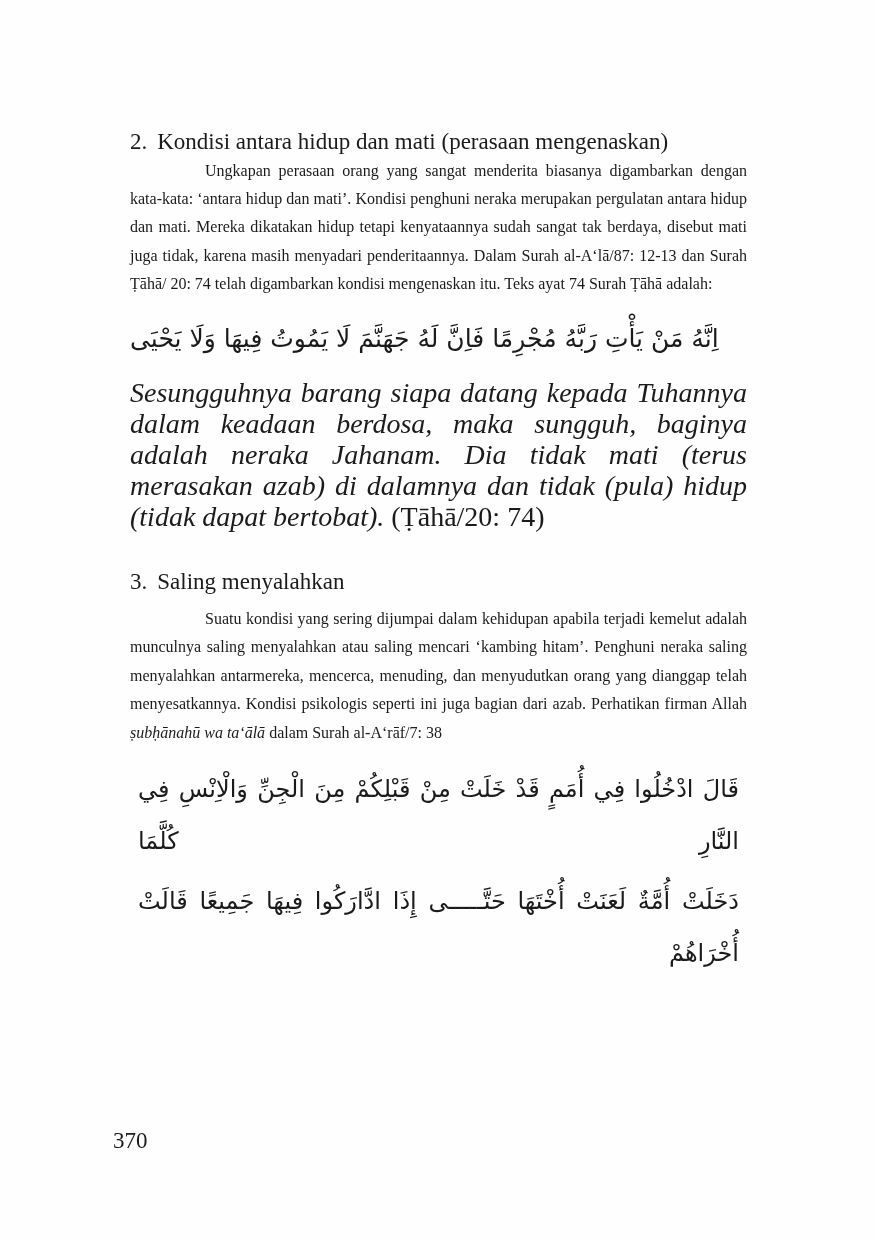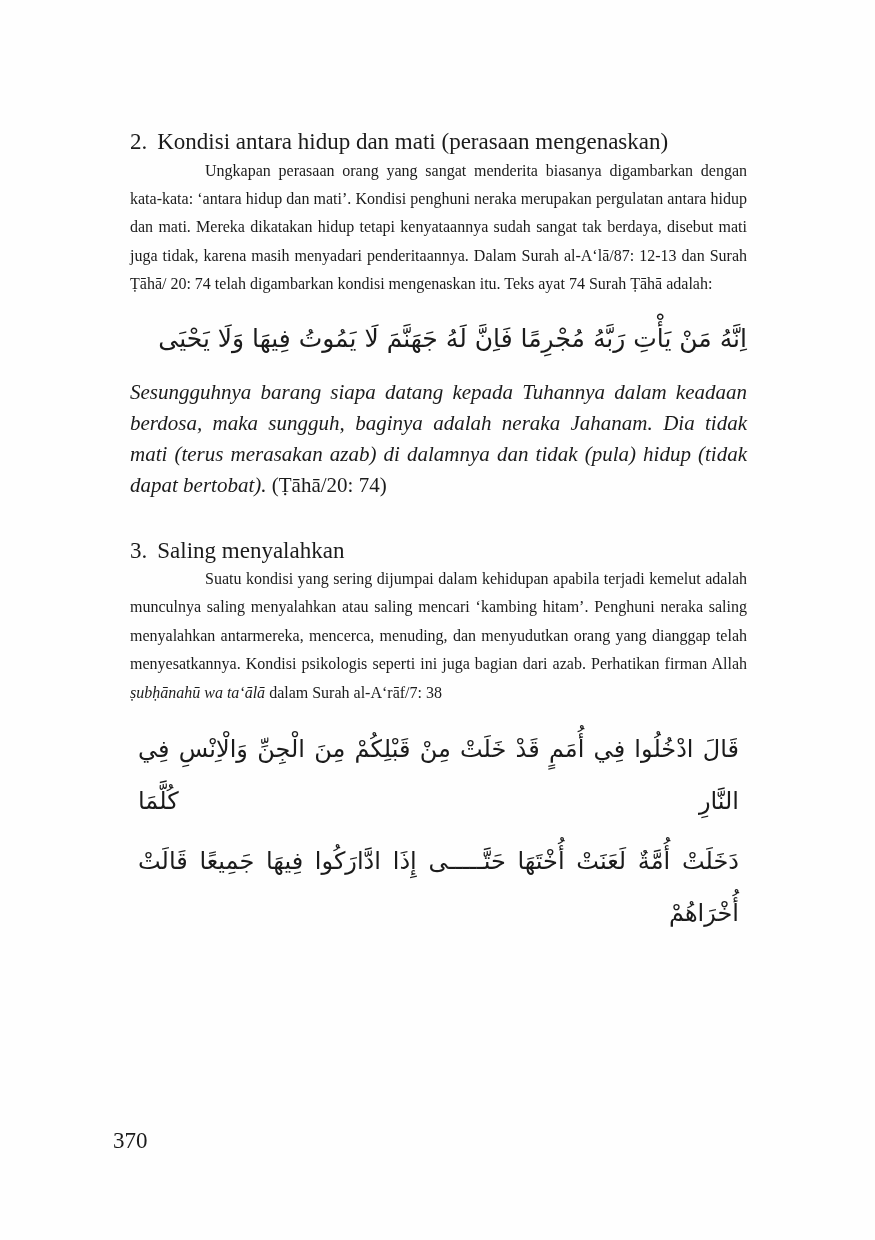--- a/index.html
+++ b/index.html
@@ -36,49 +36,50 @@
     font-size: 16px;
     line-height: 28.4px;
     text-align: justify;
     text-indent: 75px;
   }
   .arabic-block {
     direction: rtl;
     font-family: "DejaVu Sans", sans-serif;
     font-size: 25px;
     line-height: 56px;
-    text-align: right;
+    text-align: left;
     margin: 12px 0 10px 0;
   }
   .arabic-justified {
     direction: rtl;
     font-family: "DejaVu Sans", sans-serif;
     font-size: 24px;
     line-height: 52px;
     text-align: justify;
     text-align-last: justify;
     margin: 8px;
   }
   .arabic-group {
     margin-top: 16px;
   }
   .translation {
     margin: 10px 0 0 0;
     font-style: italic;
-    font-size: 21px;
+    font-size: 28px;
     line-height: 31px;
     text-align: justify;
   }
   .translation .citation {
     font-style: normal;
   }
   .heading-3 {
     margin-top: 36px;
   }
   .para-after-heading {
+    margin-top: 9px;
   }
   .honorific {
     font-style: italic;
   }
   .page-footer {
     position: absolute;
     left: 113px;
     top: 1128px;
     width: 617px;
     display: flex;

